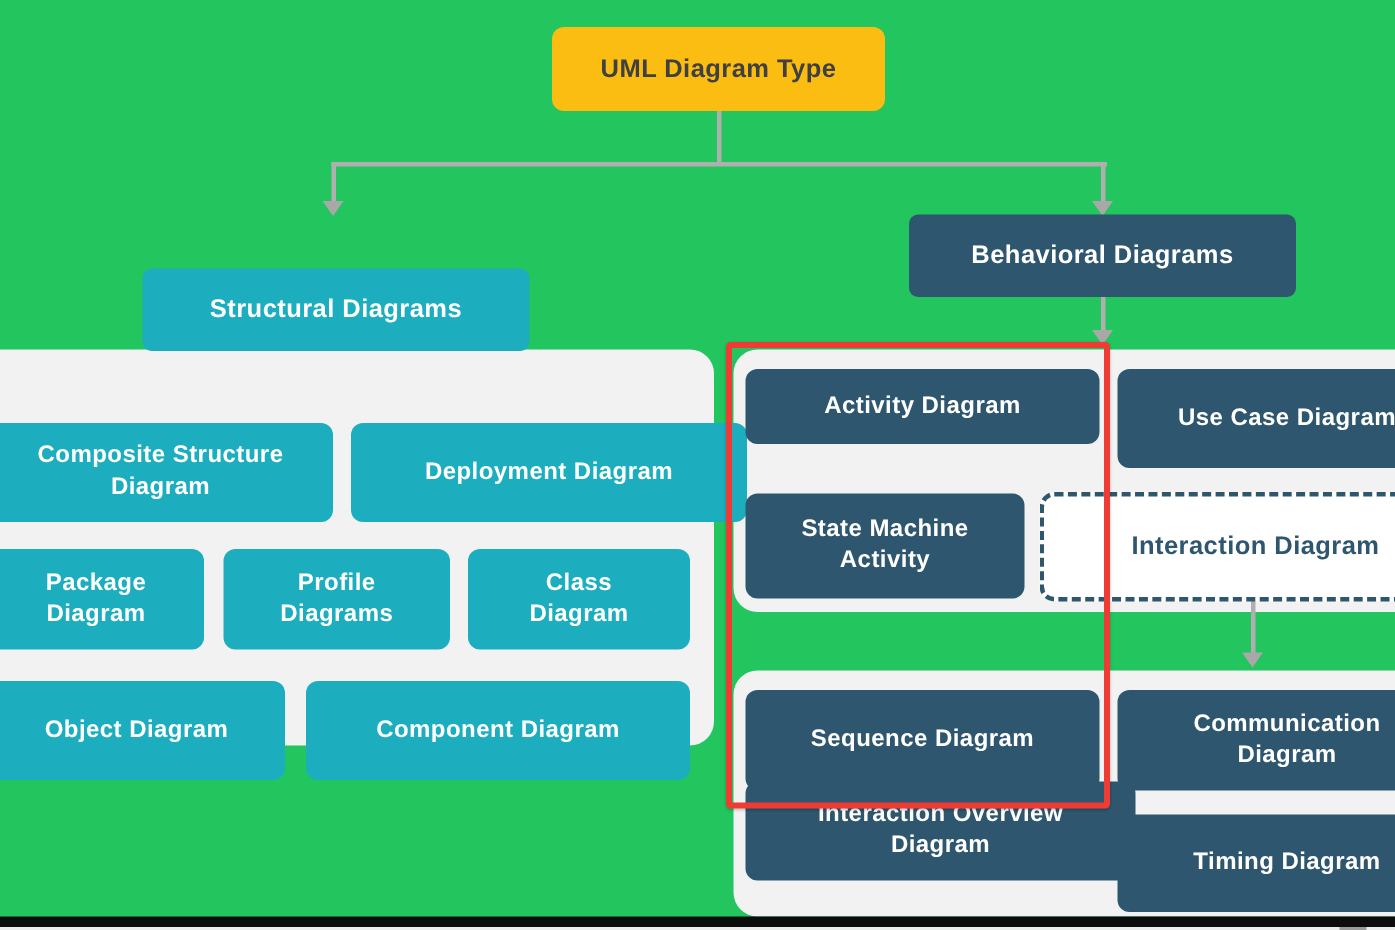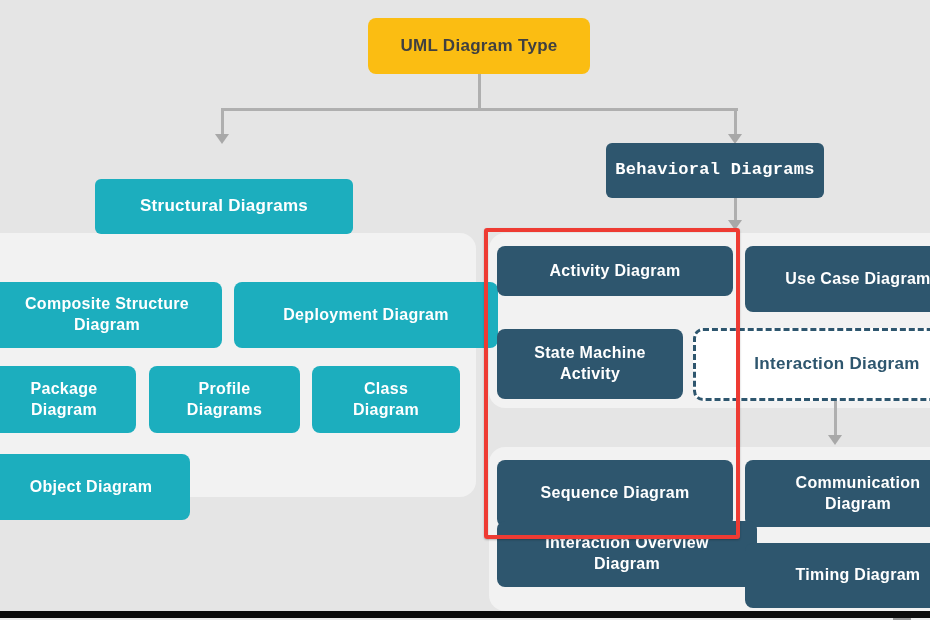--- a/index.html
+++ b/index.html
@@ -1,17 +1,17 @@
 <!DOCTYPE html>
 <html><head>
 <meta charset="utf-8">
 <style>
   html,body{margin:0;padding:0;background:#fff;}
   #stage{
-    position:relative;width:930px;height:620px;overflow:hidden;background:#e5e5e5;
+    position:relative;width:930px;height:620px;overflow:hidden;background:#22c55e;
     font-family:"Liberation Sans", sans-serif;-webkit-font-smoothing:antialiased;
   }
   .node{
     position:absolute;display:flex;align-items:center;justify-content:center;
     text-align:center;font-weight:700;letter-spacing:.3px;white-space:pre-line;
     border-radius:8px;line-height:1.3;z-index:3;
   }
   .root-node{background:#FBBD12;color:#404040;font-size:17px;border-radius:8px;}
   .teal{background:#1CAEBE;color:#ffffff;margin-top:36px;}
   .navy{background:#2E566E;color:#ffffff;}
@@ -54,32 +54,33 @@
   <div class="conn" style="left:221px;top:198px;width:3px;height:24px;"></div>
   <div class="arrowhead" style="left:215px;top:220px;"></div>
   <div class="conn" style="left:734px;top:198px;width:3px;height:24px;"></div>
   <div class="arrowhead" style="left:728px;top:220px;"></div>
   <div class="conn" style="left:834px;top:400px;width:3px;height:37px;"></div>
   <div class="arrowhead" style="left:828px;top:435px;"></div>
 
   <div class="node root-node" style="left:368px;top:18px;width:222px;height:56px;">UML Diagram Type</div>
 
   <div class="node teal lvl1" style="left:95px;top:143px;width:258px;height:55px;">Structural Diagrams</div>
-  <div class="node navy lvl1" style="left:606px;top:143px;width:218px;height:55px;font-family:Liberation Mono, monospace;">Behavioral Diagrams</div>
+  <div class="node navy lvl1" style="left:606px;top:143px;width:258px;height:55px;">Behavioral Diagrams</div>
 
   <div class="node teal child" style="left:-8px;top:246px;width:230px;height:66px;">Composite Structure
 Diagram</div>
   <div class="node teal child" style="left:234px;top:246px;width:264px;height:66px;">Deployment Diagram</div>
   <div class="node teal child" style="left:-8px;top:330px;width:144px;height:67px;">Package
 Diagram</div>
   <div class="node teal child" style="left:149px;top:330px;width:151px;height:67px;">Profile
 Diagrams</div>
   <div class="node teal child" style="left:312px;top:330px;width:148px;height:67px;">Class
 Diagram</div>
   <div class="node teal child" style="left:-8px;top:418px;width:198px;height:66px;">Object Diagram</div>
+  <div class="node teal child" style="left:204px;top:418px;width:256px;height:66px;">Component Diagram</div>
 
   <div class="node navy child" style="left:497px;top:246px;width:236px;height:50px;">Activity Diagram</div>
   <div class="node navy child" style="left:745px;top:246px;width:226px;height:66px;">Use Case Diagram</div>
   <div class="node navy child" style="left:497px;top:329px;width:186px;height:70px;">State Machine
 Activity</div>
   <div class="node dashed-node" style="left:693px;top:328px;width:282px;height:67px;">Interaction Diagram</div>
   <div class="node navy child" style="left:497px;top:460px;width:236px;height:67px;">Sequence Diagram</div>
   <div class="node navy child" style="left:745px;top:460px;width:226px;height:67px;">Communication
 Diagram</div>
   <div class="node navy child" style="left:497px;top:521px;width:260px;height:66px;">Interaction Overview

